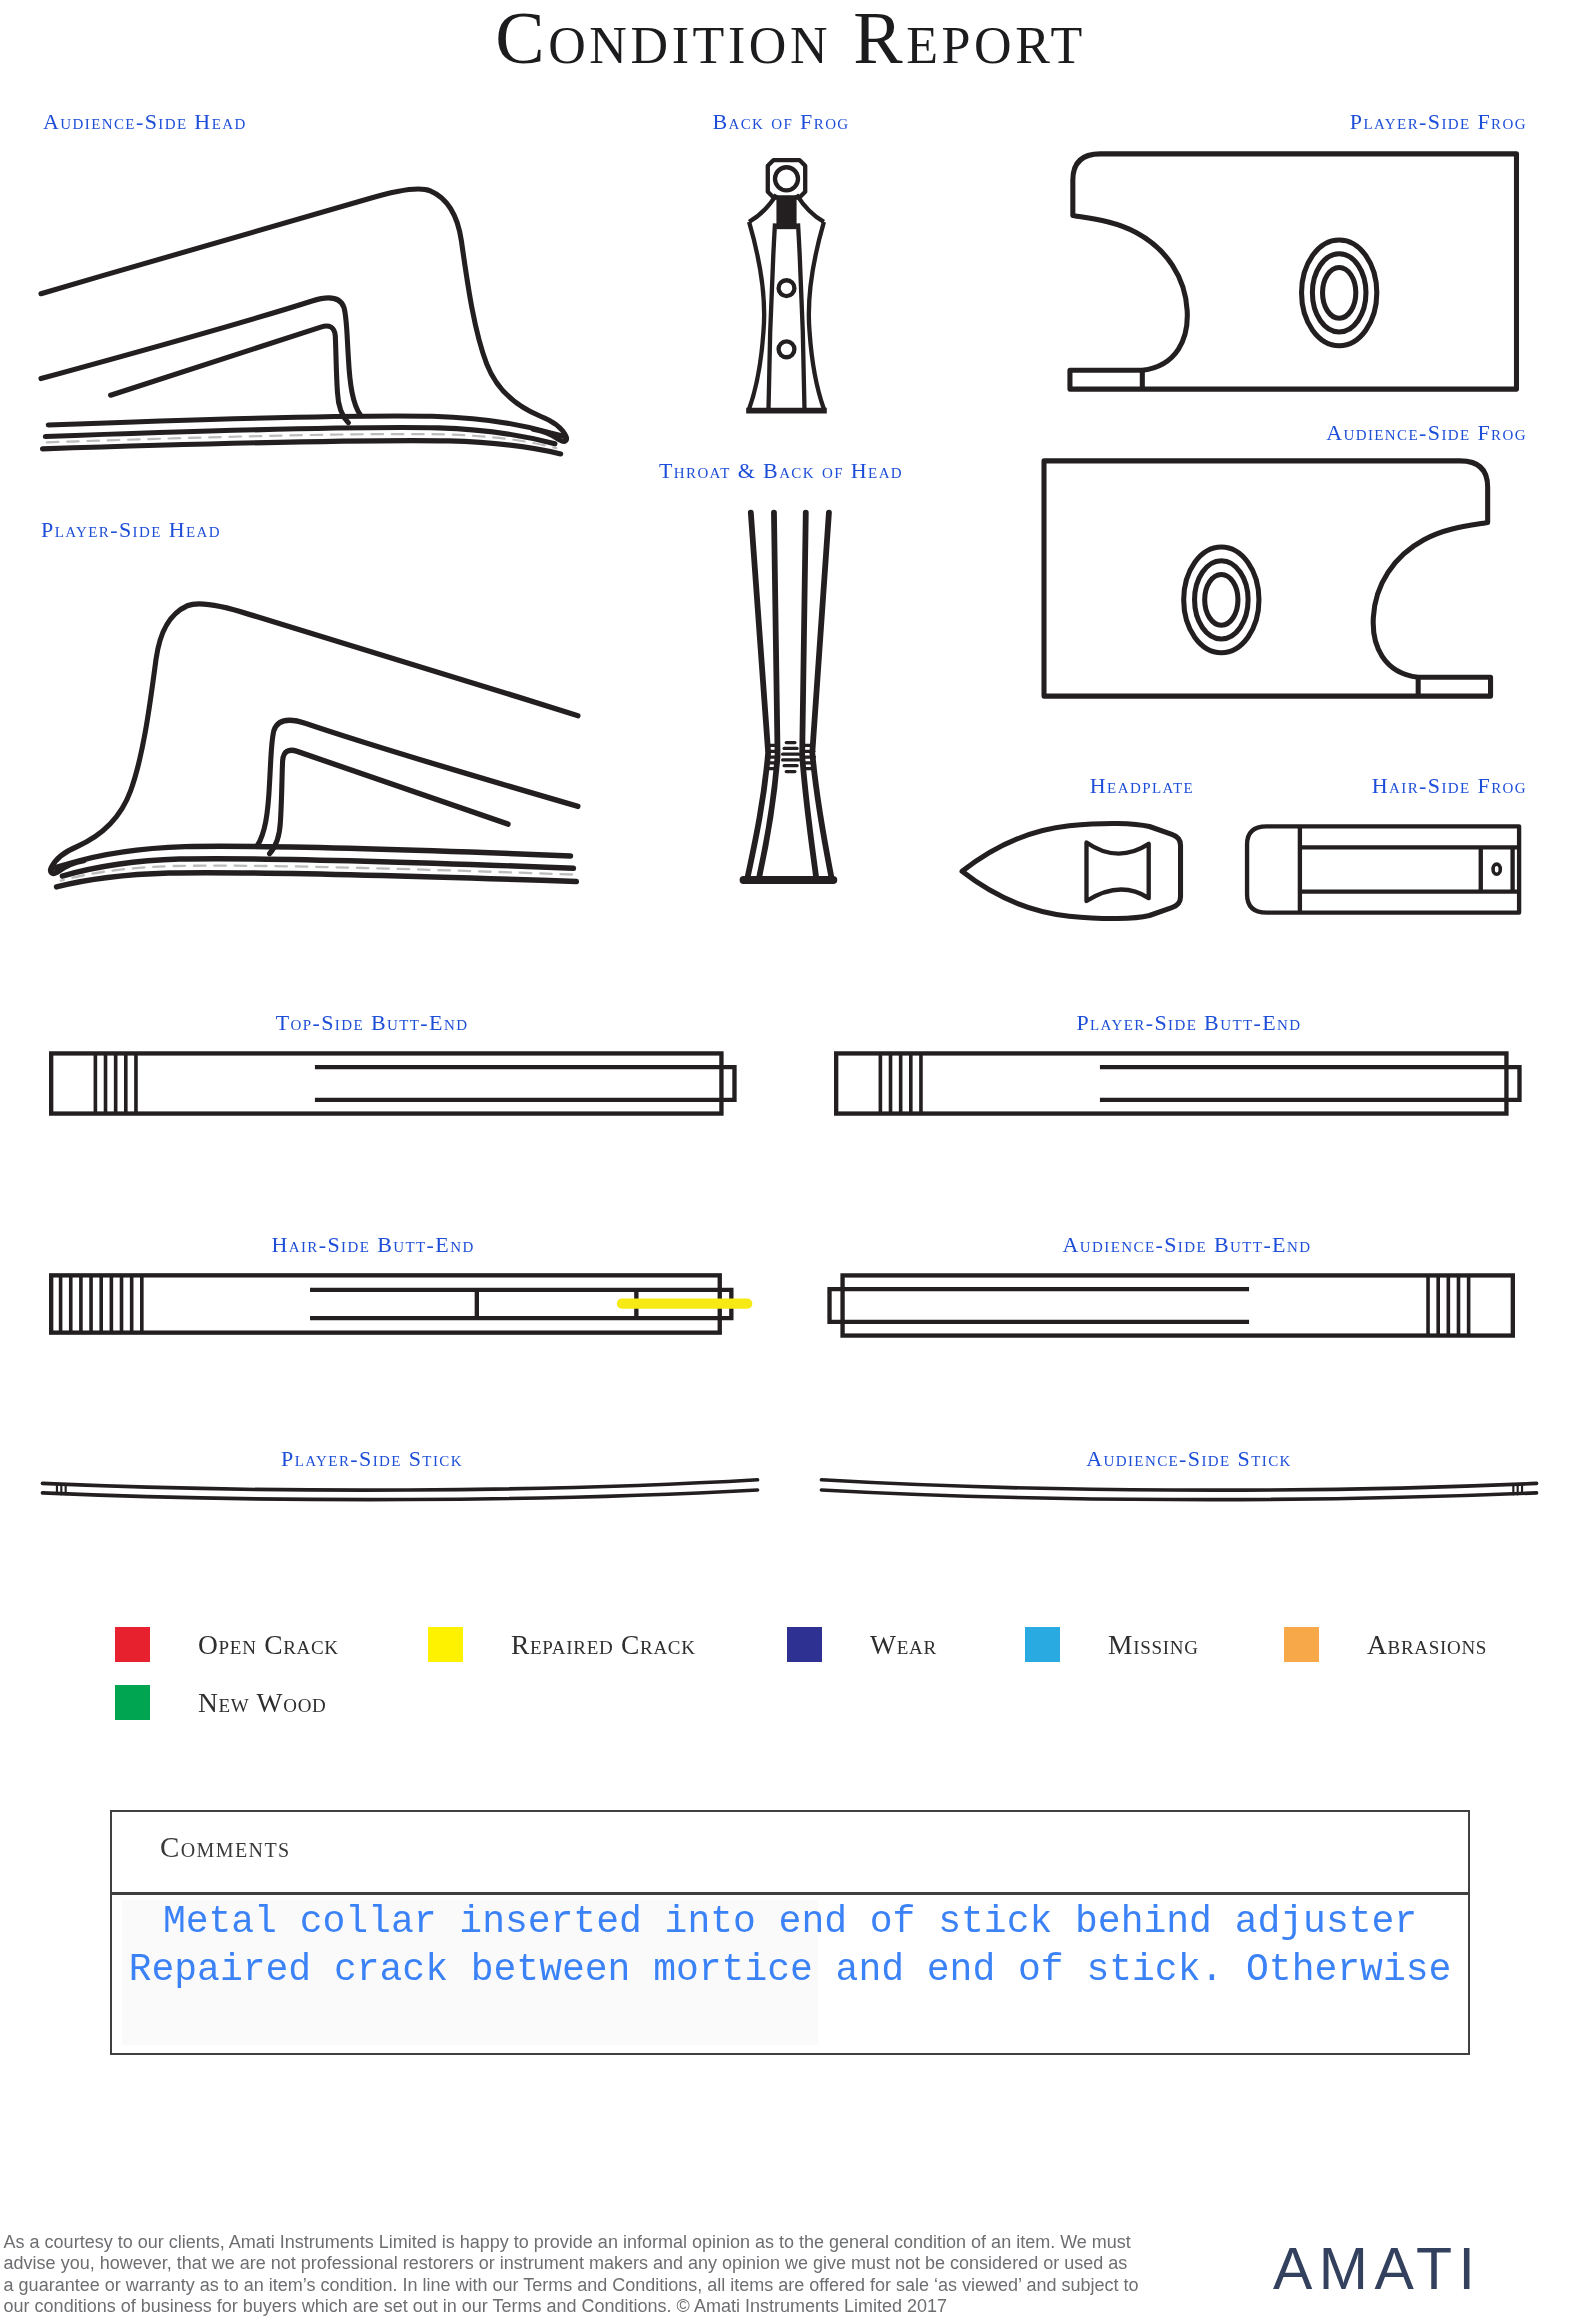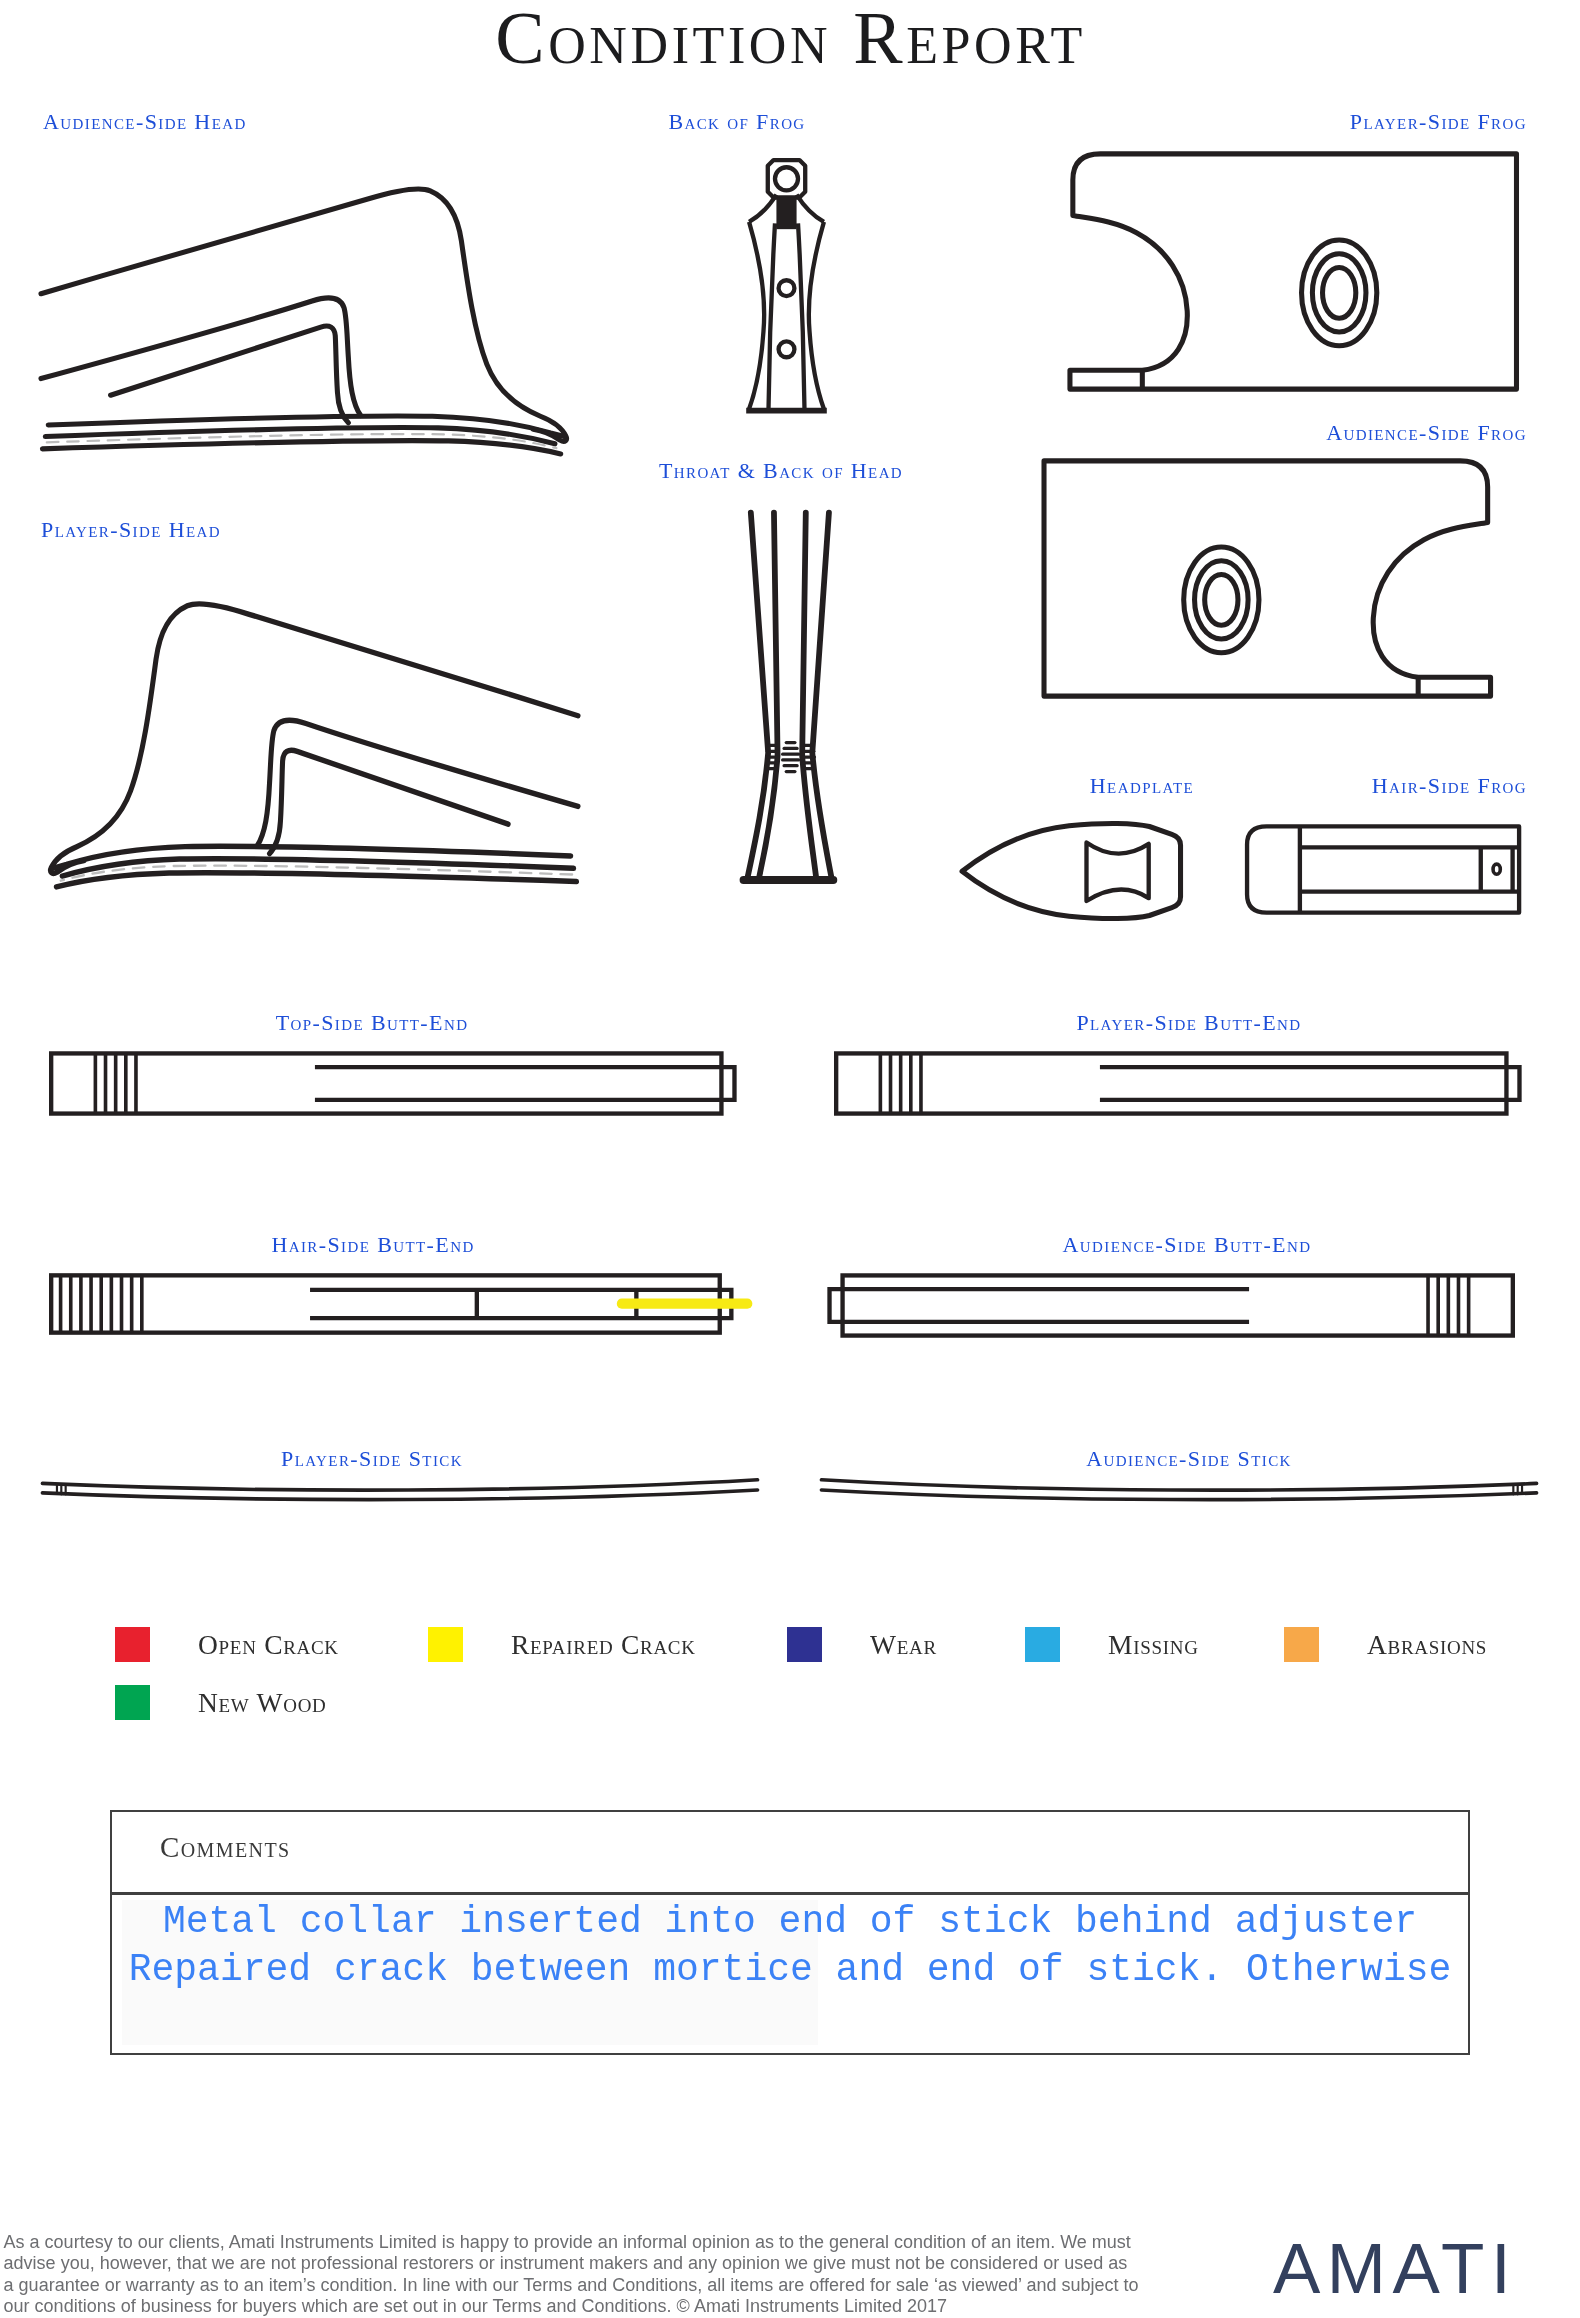--- a/index.html
+++ b/index.html
@@ -23,32 +23,32 @@
                    font-size:29px;letter-spacing:1.4px;color:#3a3a3a;}
   .comments-divider{position:absolute;left:-0.7px;right:-0.7px;top:80px;height:2.9px;background:#404040;}
   .comments-field{position:absolute;left:10px;top:88px;width:696px;height:145px;background:#fafafa;}
   .comment-line{position:absolute;left:0;right:0;text-align:center;
                 font-family:Liberation Mono, monospace;font-size:38px;color:#3b82f6;white-space:nowrap;}
   .footer-text{position:absolute;left:3.6px;top:2232px;
                font-family:"Liberation Sans",sans-serif;font-size:18px;line-height:21.4px;
                color:#6d6e71;}
   .footer-text div{white-space:nowrap;}
   .amati-logo{position:absolute;left:1273px;top:2227px;width:308px;height:88px;
-              font-family:"Liberation Sans",sans-serif;font-size:71px;line-height:84px;
+              font-family:"Liberation Sans",sans-serif;font-size:59px;line-height:84px;
               letter-spacing:6.5px;color:#33405e;transform:scaleY(1.0);}
 </style>
 </head>
 <body>
 
 <div id="page">
 
   <div class="title">Condition Report</div>
 
   <div class="dlabel" style="left:43px;top:109px;">Audience-Side Head</div>
-  <div class="dlabel center" style="left:737px;top:109px;">Back of Frog</div>
+  <div class="dlabel center" style="left:781px;top:109px;">Back of Frog</div>
   <div class="dlabel right" style="right:54px;top:109px;">Player-Side Frog</div>
   <div class="dlabel right" style="right:54px;top:420px;">Audience-Side Frog</div>
   <div class="dlabel" style="left:41px;top:517px;">Player-Side Head</div>
   <div class="dlabel center" style="left:781px;top:458px;">Throat &amp; Back of Head</div>
   <div class="dlabel center" style="left:1142px;top:773px;">Headplate</div>
   <div class="dlabel right" style="right:54px;top:773px;">Hair-Side Frog</div>
   <div class="dlabel center" style="left:372px;top:1010px;">Top-Side Butt-End</div>
   <div class="dlabel center" style="left:1189px;top:1010px;">Player-Side Butt-End</div>
   <div class="dlabel center" style="left:373px;top:1232px;">Hair-Side Butt-End</div>
   <div class="dlabel center" style="left:1187px;top:1232px;">Audience-Side Butt-End</div>

